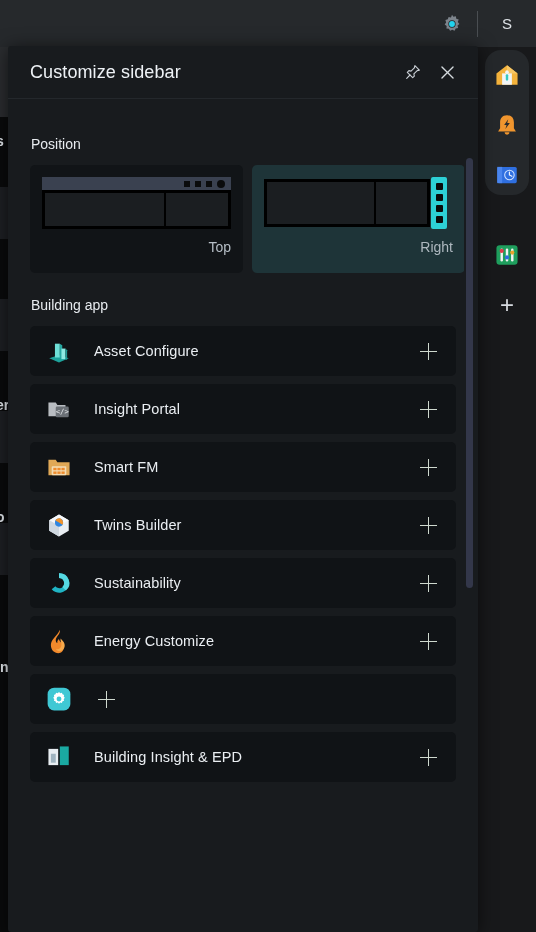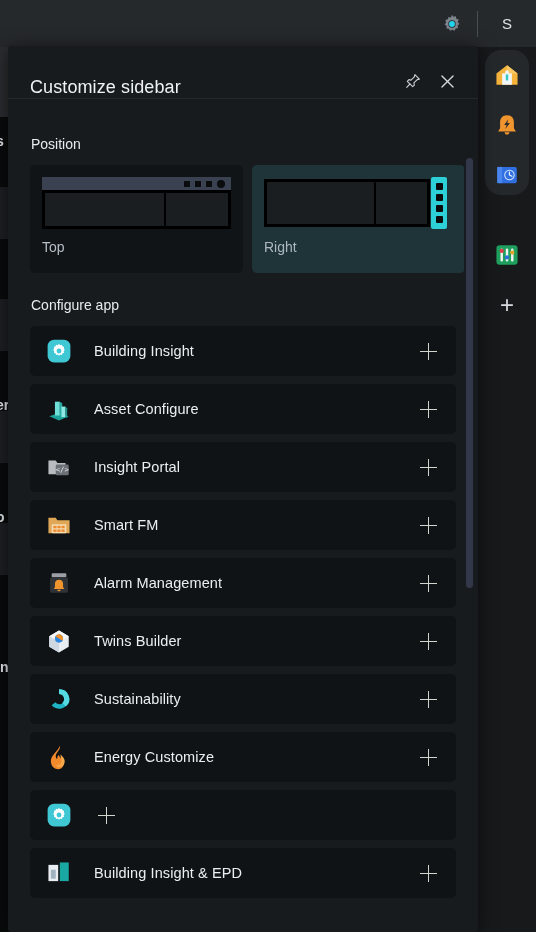--- a/index.html
+++ b/index.html
@@ -60,21 +60,21 @@
   
   .modal {
     position:absolute; left:8px; top:46px; width:470px; height:886px;
     background:#181b1e;
     border-radius:3px;
     box-shadow:0 2px 18px rgba(0,0,0,.6);
     overflow:hidden;
   }
   .modal-head {
     position:relative; height:53px;
-    display:flex; align-items:flex-end;
+    display:flex; align-items:center;
     padding:0 14px 0 22px;
     border-bottom:1px solid #24282c;
   }
   .modal-title {
     flex:1; color:#eef2f6; font-size:18px; font-weight:400; letter-spacing:.1px;
   }
   .head-btn {
     width:34px; height:34px; display:flex; align-items:center; justify-content:center;
     cursor:pointer;
   }
@@ -91,21 +91,21 @@
     padding:24px 0 13px 1px;
   }
 
   
   .pos-row { display:flex; gap:9px; }
   .pos-card {
     width:213px; height:108px; border-radius:5px;
     background:#111417; padding:12px 12px 0 12px;
   }
   .pos-card.selected { background:#1e3438; }
-  .pos-label { font-size:14px; color:#b6bec6; margin-top:10px; }
+  .pos-label { font-size:14px; color:#b6bec6; margin-top:10px;text-align:right; }
   .pos-card.selected .pos-label { color:#aeb8bf; }
 
   .mini { position:relative; width:189px; height:52px; }
   
   .mini-topbar {
     position:absolute; left:0; top:0; width:189px; height:13px;
     background:#3a4150; display:flex; align-items:center;
     justify-content:flex-end; padding-right:6px; gap:5px;
   }
   .dot-sq { width:6px; height:6px; background:#0a0b0c; }
@@ -296,37 +296,24 @@
                 <i></i>
                 <i></i>
                 <i></i>
               </div>
             </div>
             <div class="pos-label">Right</div>
           </div>
 
         </div>
 
-        <div class="sec-title">Configure app</div>
+        <div class="sec-title">Building app</div>
 
         <div class="app-list">
 
-          <div class="app-row">
-            <span class="app-ico-wrap">
-              <svg class="app-ico" viewBox="0 0 32 32">
-                <rect x="2" y="2" width="28" height="28" rx="8" fill="#3fc8d4"></rect>
-                <path d="M16 7.5 l1.6 1.3 2-.5 .7 2 2 .7 -.5 2 1.3 1.6 -1.3 1.6 .5 2 -2 .7 -.7 2 -2-.5 -1.6 1.3 -1.6-1.3 -2 .5 -.7-2 -2-.7 .5-2 -1.3-1.6 1.3-1.6 -.5-2 2-.7 .7-2 2 .5z" fill="#ffffff"></path>
-                <circle cx="16" cy="16" r="3" fill="#3fc8d4"></circle>
-              </svg>
-            </span>
-            <span class="app-name">Building Insight</span>
-            <span class="app-add">
-                <i class="plus-glyph"></i>
-              </span>
-          </div>
 
           <div class="app-row">
             <span class="app-ico-wrap">
               <svg class="app-ico" viewBox="0 0 32 32">
                 <path d="M4 25 L16 30 L28 25 L16 21 Z" fill="#1da39c"></path>
                 <path d="M11 7 L17 7 L17 24 L11 24 Z" fill="#6fe0d8"></path>
                 <path d="M17 7 L20 9 L20 26 L17 24 Z" fill="#26a9a2"></path>
                 <path d="M19 13 L24 13 L24 26 L19 26 Z" fill="#8fe9e2"></path>
                 <path d="M24 13 L26 15 L26 27 L24 26 Z" fill="#1f9a93"></path>
               </svg>
@@ -366,34 +353,20 @@
                     <rect x="19" y="21.5" width="4" height="3"></rect>
                 </g>
               </svg>
             </span>
             <span class="app-name">Smart FM</span>
             <span class="app-add">
                 <i class="plus-glyph"></i>
               </span>
           </div>
 
-          <div class="app-row">
-            <span class="app-ico-wrap">
-              <svg class="app-ico" viewBox="0 0 32 32">
-                <rect x="7" y="4" width="18" height="5" rx="1" fill="#9aa0a6"></rect>
-                <rect x="5" y="9" width="22" height="19" rx="2" fill="#2f3236"></rect>
-                <path d="M16 12 c-3.4 0-5 2.2-5 5 l0 4 -1.5 2.3 13 0 -1.5-2.3 0-4 c0-2.8-1.6-5-5-5z" fill="#f0952e"></path>
-                <path d="M14 24.2 a2 2 0 0 0 4 0 Z" fill="#f0952e"></path>
-              </svg>
-            </span>
-            <span class="app-name">Alarm Management</span>
-            <span class="app-add">
-                <i class="plus-glyph"></i>
-              </span>
-          </div>
 
           <div class="app-row">
             <span class="app-ico-wrap">
               <svg class="app-ico" viewBox="0 0 32 32">
                 <path d="M16 3 L28 10 L28 23 L16 30 L4 23 L4 10 Z" fill="#e9eef3"></path>
                 <path d="M16 3 L28 10 L16 17 L4 10 Z" fill="#f6f8fa"></path>
                 <path d="M4 10 L16 17 L16 30 L4 23 Z" fill="#cfd8e0"></path>
                 <circle cx="16" cy="13" r="5" fill="#2f86e0"></circle>
                 <path d="M16 8 a5 5 0 0 1 4.2 7.7 L16 13 Z" fill="#f0932c"></path>
                 <path d="M11.6 10.6 a5 5 0 0 1 7 -2.3 L16 13 Z" fill="#f0932c"></path>

